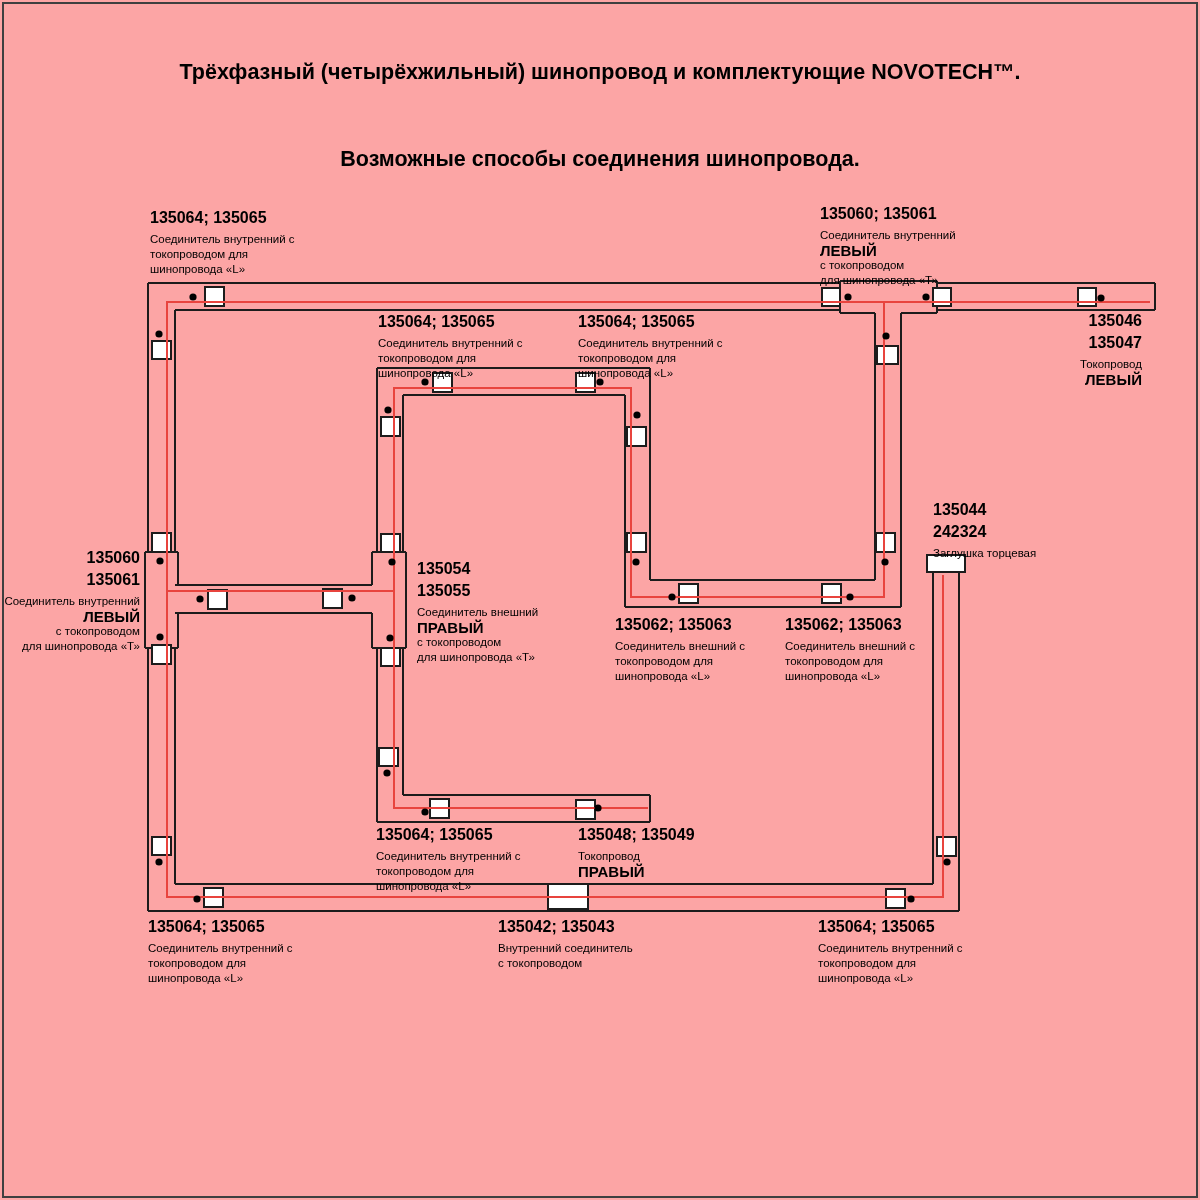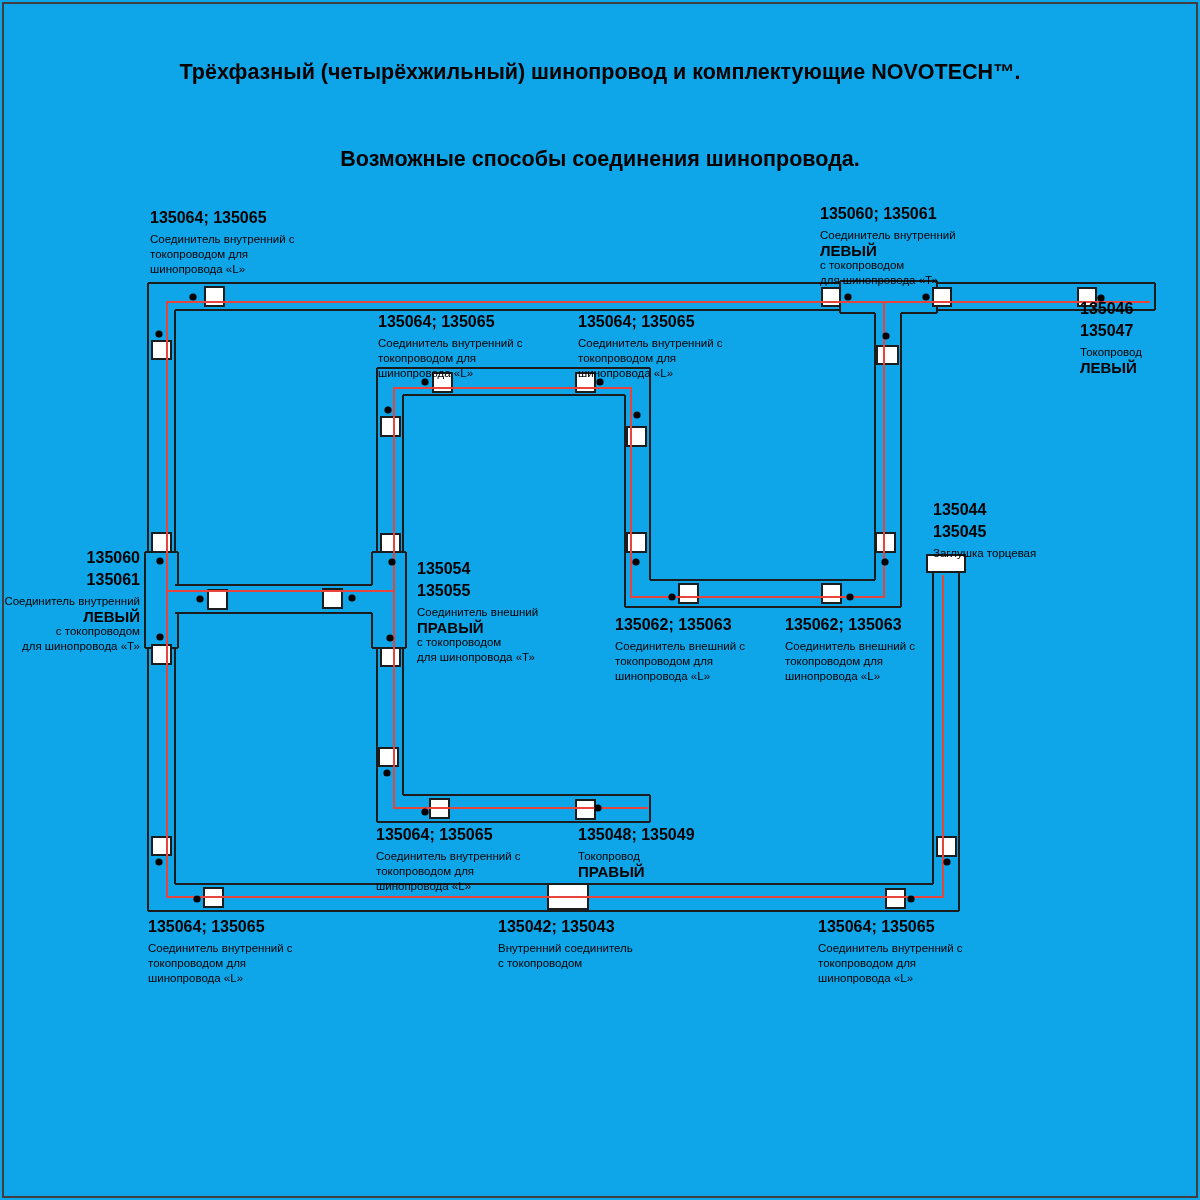--- a/index.html
+++ b/index.html
@@ -1,16 +1,16 @@
 <!DOCTYPE html>
 <html><head>
 <meta charset="utf-8">
 <style>
   html,body{margin:0;padding:0;background:#fff;}
-  #page{position:relative;width:1200px;height:1200px;background:#0ea5e9;overflow:hidden;
+  #page{position:relative;width:1200px;height:1200px;background:#fca5a5;overflow:hidden;
         font-family:"Liberation Sans",sans-serif;color:#000;}
   #frame{position:absolute;left:2px;top:2px;width:1192px;height:1192px;border:2px solid #3f3f3f;}
   .title-line{position:absolute;left:0;width:1200px;text-align:center;font-weight:bold;
               font-size:21.5px;white-space:nowrap;}
   #title1{top:60px;}
   #title2{top:99px;margin-top:48px;}
   #diagram-svg{position:absolute;left:0;top:0;}
   .label{position:absolute;}
   .label.right{text-align:right;}
   .code{font-weight:bold;font-size:16px;line-height:22px;white-space:nowrap;}
@@ -146,21 +146,21 @@
         <div class="desc">токопроводом для</div>
         <div class="desc">шинопровода «L»</div>
       </div>
       <div class="label" style="left: 820px; top: 203px;">
         <div class="code">135060; 135061</div>
         <div class="desc gap">Соединитель внутренний</div>
         <div class="descb">ЛЕВЫЙ</div>
         <div class="desc">с токопроводом</div>
         <div class="desc">для шинопровода «Т»</div>
       </div>
-      <div class="label" style="left: 1080px; top: 298px;">
+      <div class="label" style="left: 1080px; top: 310px; text-align: right;">
         <div class="code">135046</div>
         <div class="code">135047</div>
         <div class="desc gap">Токопровод</div>
         <div class="descb">ЛЕВЫЙ</div>
       </div>
       <div class="label" style="left: 378px; top: 311px;">
         <div class="code">135064; 135065</div>
         <div class="desc gap">Соединитель внутренний с</div>
         <div class="desc">токопроводом для</div>
         <div class="desc">шинопровода «L»</div>
@@ -182,21 +182,21 @@
       <div class="label" style="left: 417px; top: 547px; margin-top: 11px;">
         <div class="code">135054</div>
         <div class="code">135055</div>
         <div class="desc gap">Соединитель внешний</div>
         <div class="descb">ПРАВЫЙ</div>
         <div class="desc">с токопроводом</div>
         <div class="desc">для шинопровода «Т»</div>
       </div>
       <div class="label" style="left: 933px; top: 499px;">
         <div class="code">135044</div>
-        <div class="code">135045</div>
+        <div class="code">242324</div>
         <div class="desc gap">Заглушка торцевая</div>
       </div>
       <div class="label" style="left: 615px; top: 614px;">
         <div class="code">135062; 135063</div>
         <div class="desc gap">Соединитель внешний с</div>
         <div class="desc">токопроводом для</div>
         <div class="desc">шинопровода «L»</div>
       </div>
       <div class="label" style="left: 785px; top: 614px;">
         <div class="code">135062; 135063</div>

